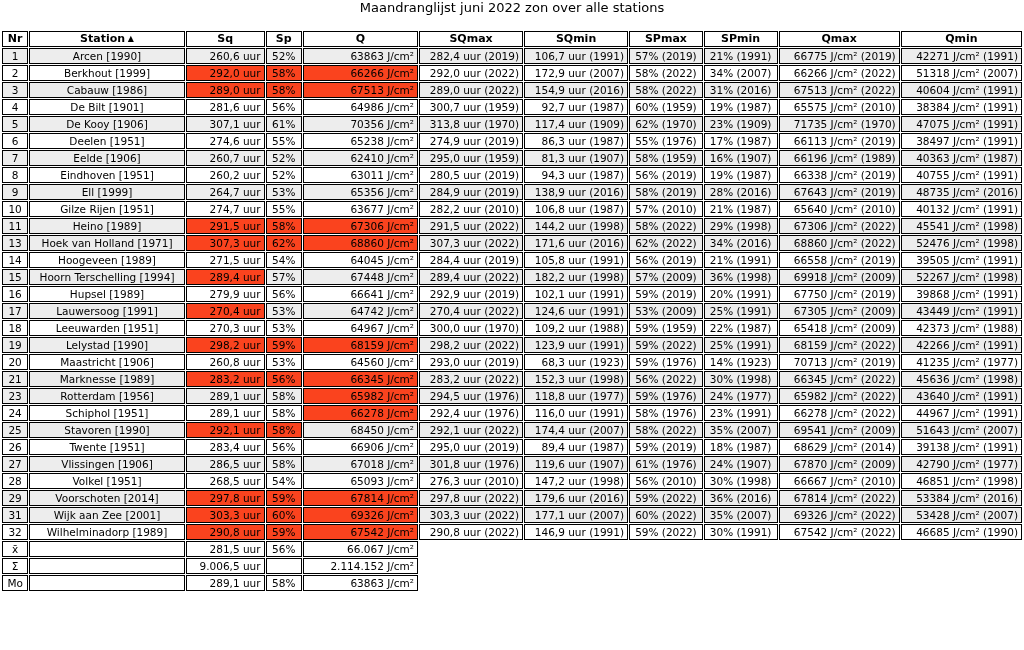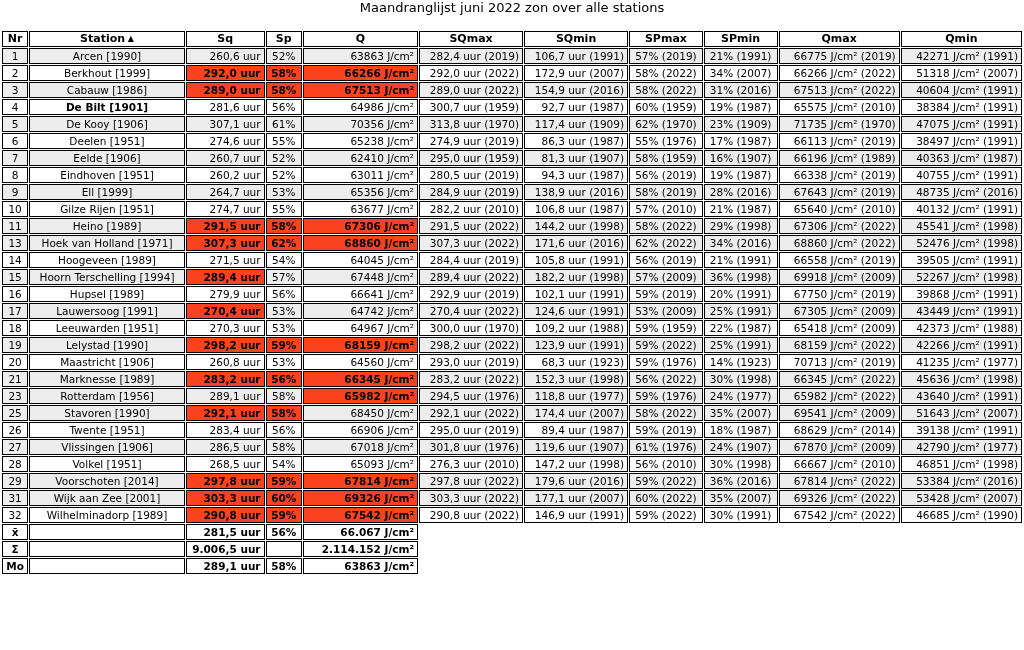--- a/index.html
+++ b/index.html
@@ -18,24 +18,24 @@
   }
   th, td {
     border:1px solid #000;
     font-size:10.5px; line-height:14px; height:14px;
     padding:0 3px; white-space:nowrap; overflow:hidden;
     background:#fff;
   }
   th { font-weight:bold; text-align:center; font-size:11px; }
   tr.odd td { background:#ededed; }
   tr.even td { background:#ffffff; }
-  td.hl { background:var(--hl,#fa431e) !important;font-weight:bold; }
+  td.hl { background:var(--hl,#fa431e) !important; }
   td.a-r { text-align:right; }
   td.a-c { text-align:center; }
-  td.bold, tr.summary td { font-weight:bold; }
+  td.bold, tr.summary td { font-weight:normal; }
   tr.summary td { background:#fff; }
   .sort-icon { font-size:8px; vertical-align:1px; }
 </style>
 </head>
 <body>
 
 <div class="title">Maandranglijst juni 2022 zon over alle stations</div>
 
 <table class="rank">
   <colgroup>
@@ -333,20 +333,33 @@
         <td class="a-r">289,1 uur</td>
         <td class="a-c">58%</td>
         <td class="a-r hl">65982 J/cm²</td>
         <td class="a-r">294,5 uur (1976)</td>
         <td class="a-r">118,8 uur (1977)</td>
         <td class="a-c">59% (1976)</td>
         <td class="a-c">24% (1977)</td>
         <td class="a-r">65982 J/cm² (2022)</td>
         <td class="a-r">43640 J/cm² (1991)</td>
       </tr>
+      <tr class="even">
+        <td class="a-c">24</td>
+        <td class="a-c">Schiphol [1951]</td>
+        <td class="a-r">289,1 uur</td>
+        <td class="a-c">58%</td>
+        <td class="a-r hl">66278 J/cm²</td>
+        <td class="a-r">292,4 uur (1976)</td>
+        <td class="a-r">116,0 uur (1991)</td>
+        <td class="a-c">58% (1976)</td>
+        <td class="a-c">23% (1991)</td>
+        <td class="a-r">66278 J/cm² (2022)</td>
+        <td class="a-r">44967 J/cm² (1991)</td>
+      </tr>
       <tr class="odd">
         <td class="a-c">25</td>
         <td class="a-c">Stavoren [1990]</td>
         <td class="a-r hl">292,1 uur</td>
         <td class="a-c hl">58%</td>
         <td class="a-r">68450 J/cm²</td>
         <td class="a-r">292,1 uur (2022)</td>
         <td class="a-r">174,4 uur (2007)</td>
         <td class="a-c">58% (2022)</td>
         <td class="a-c">35% (2007)</td>

